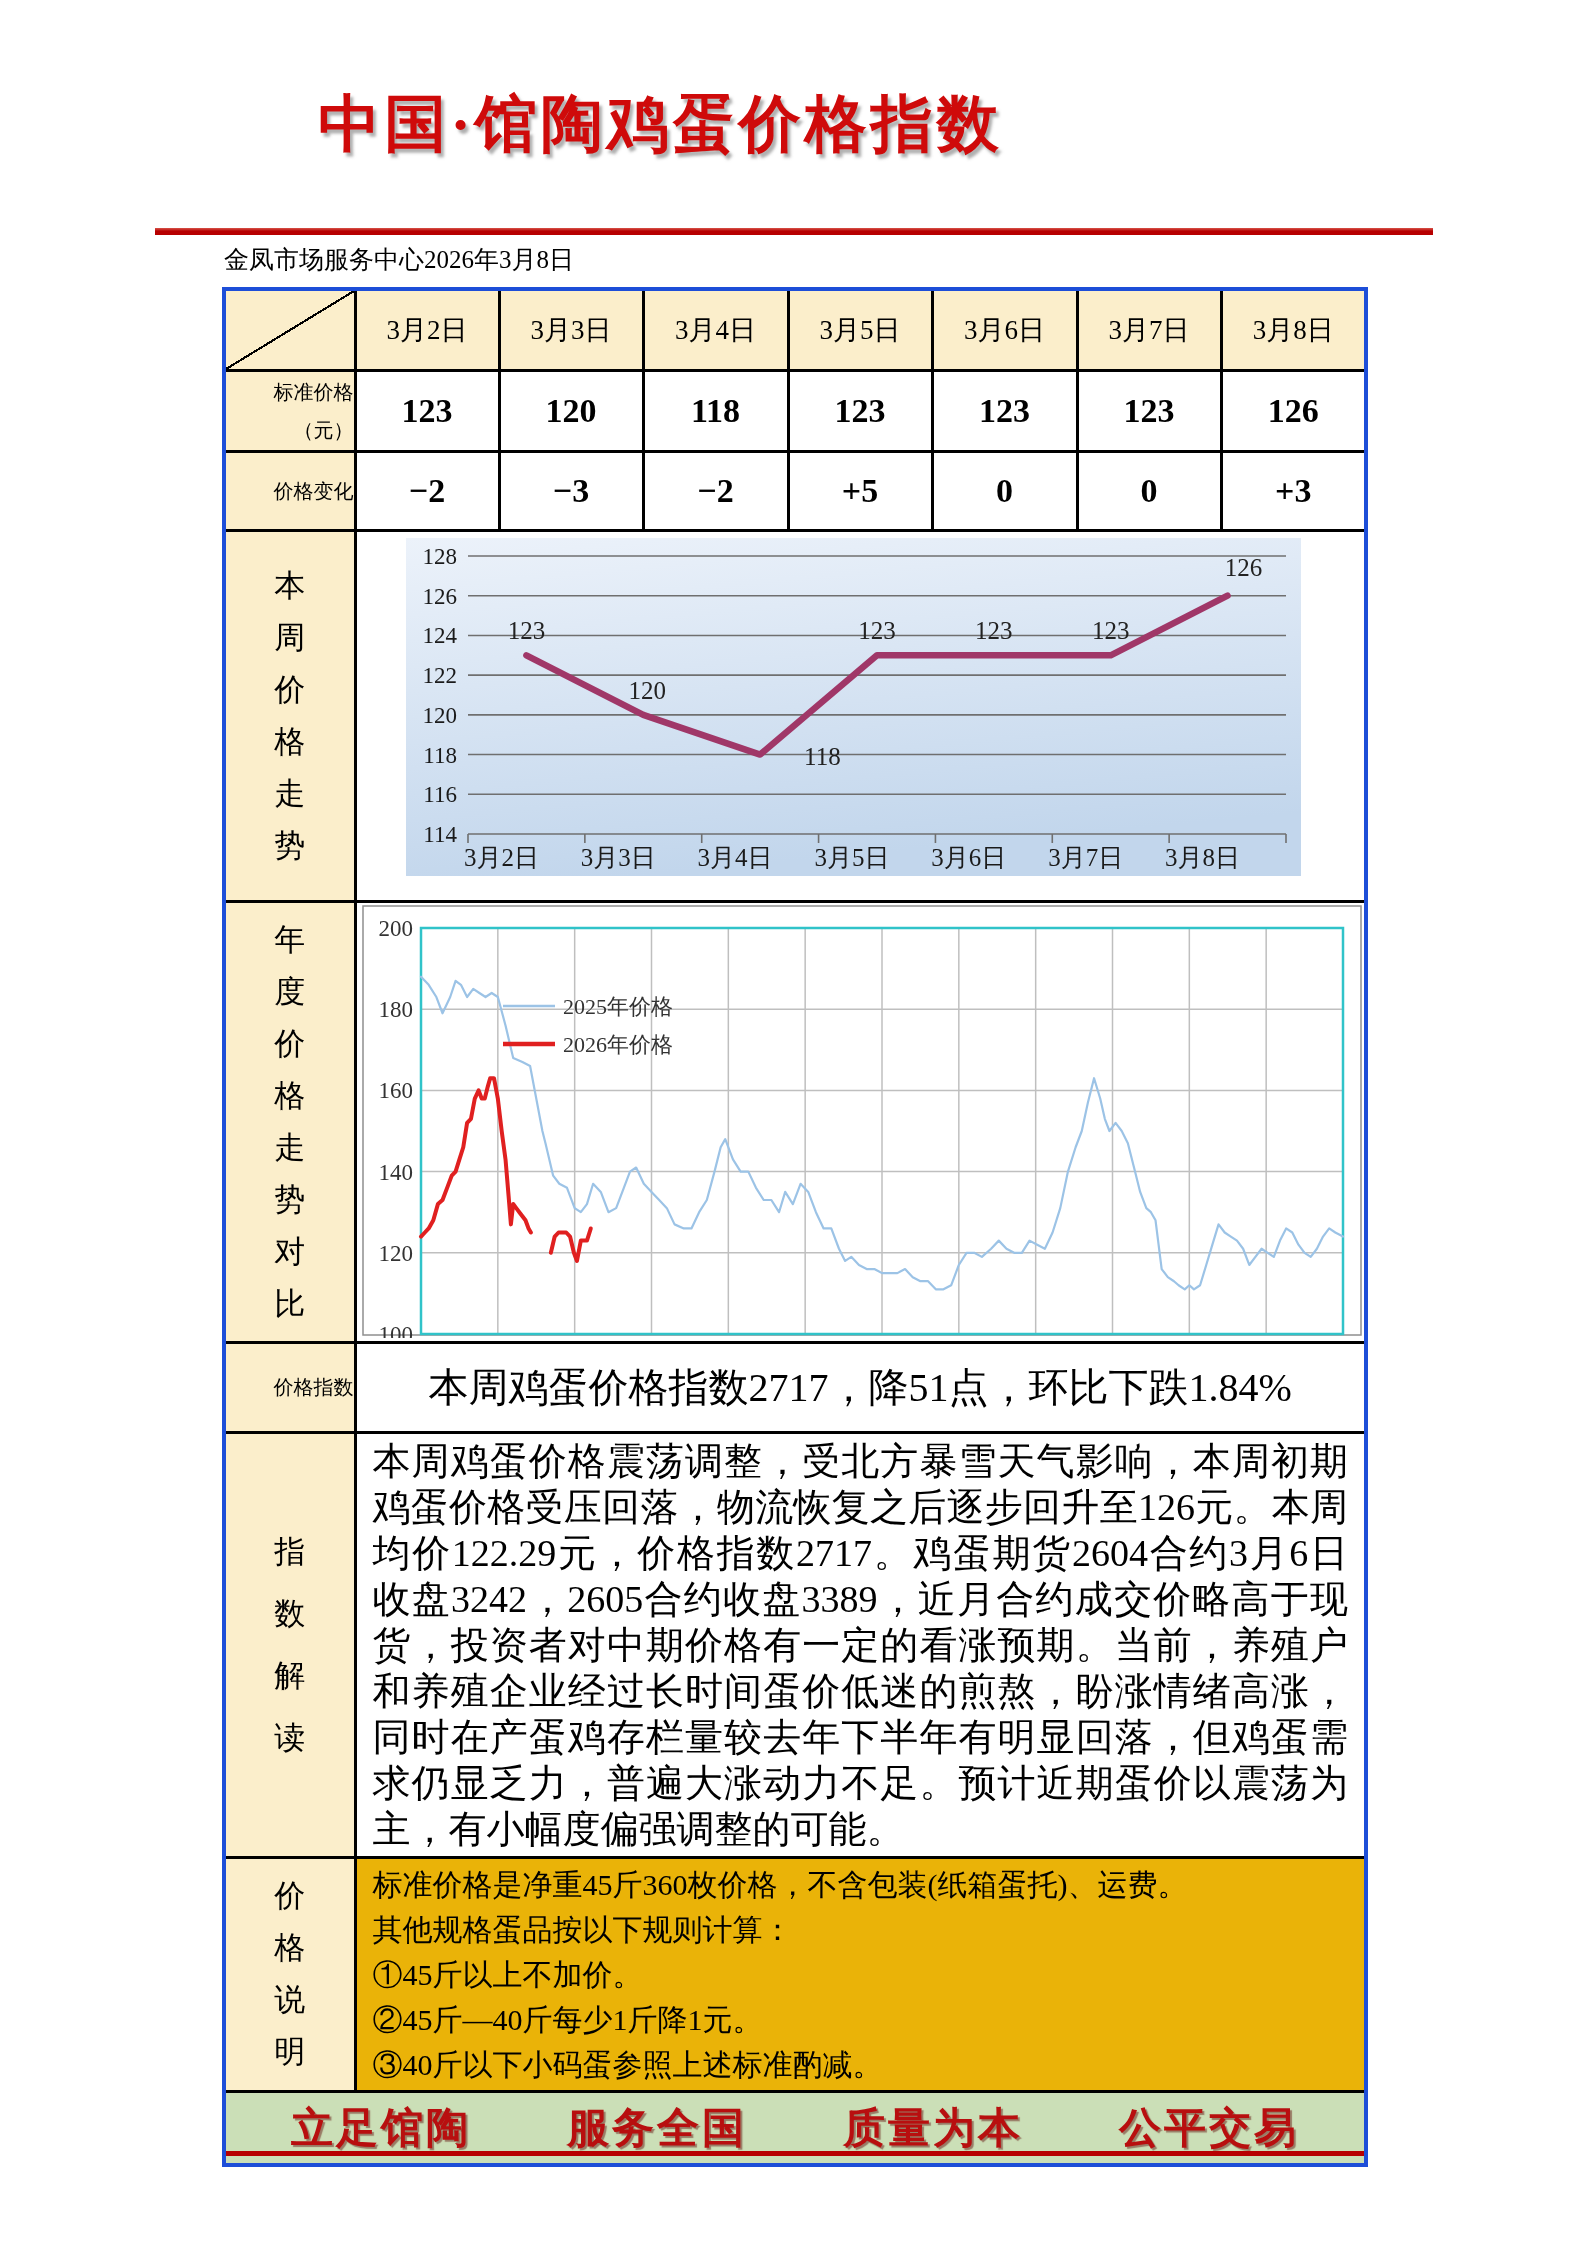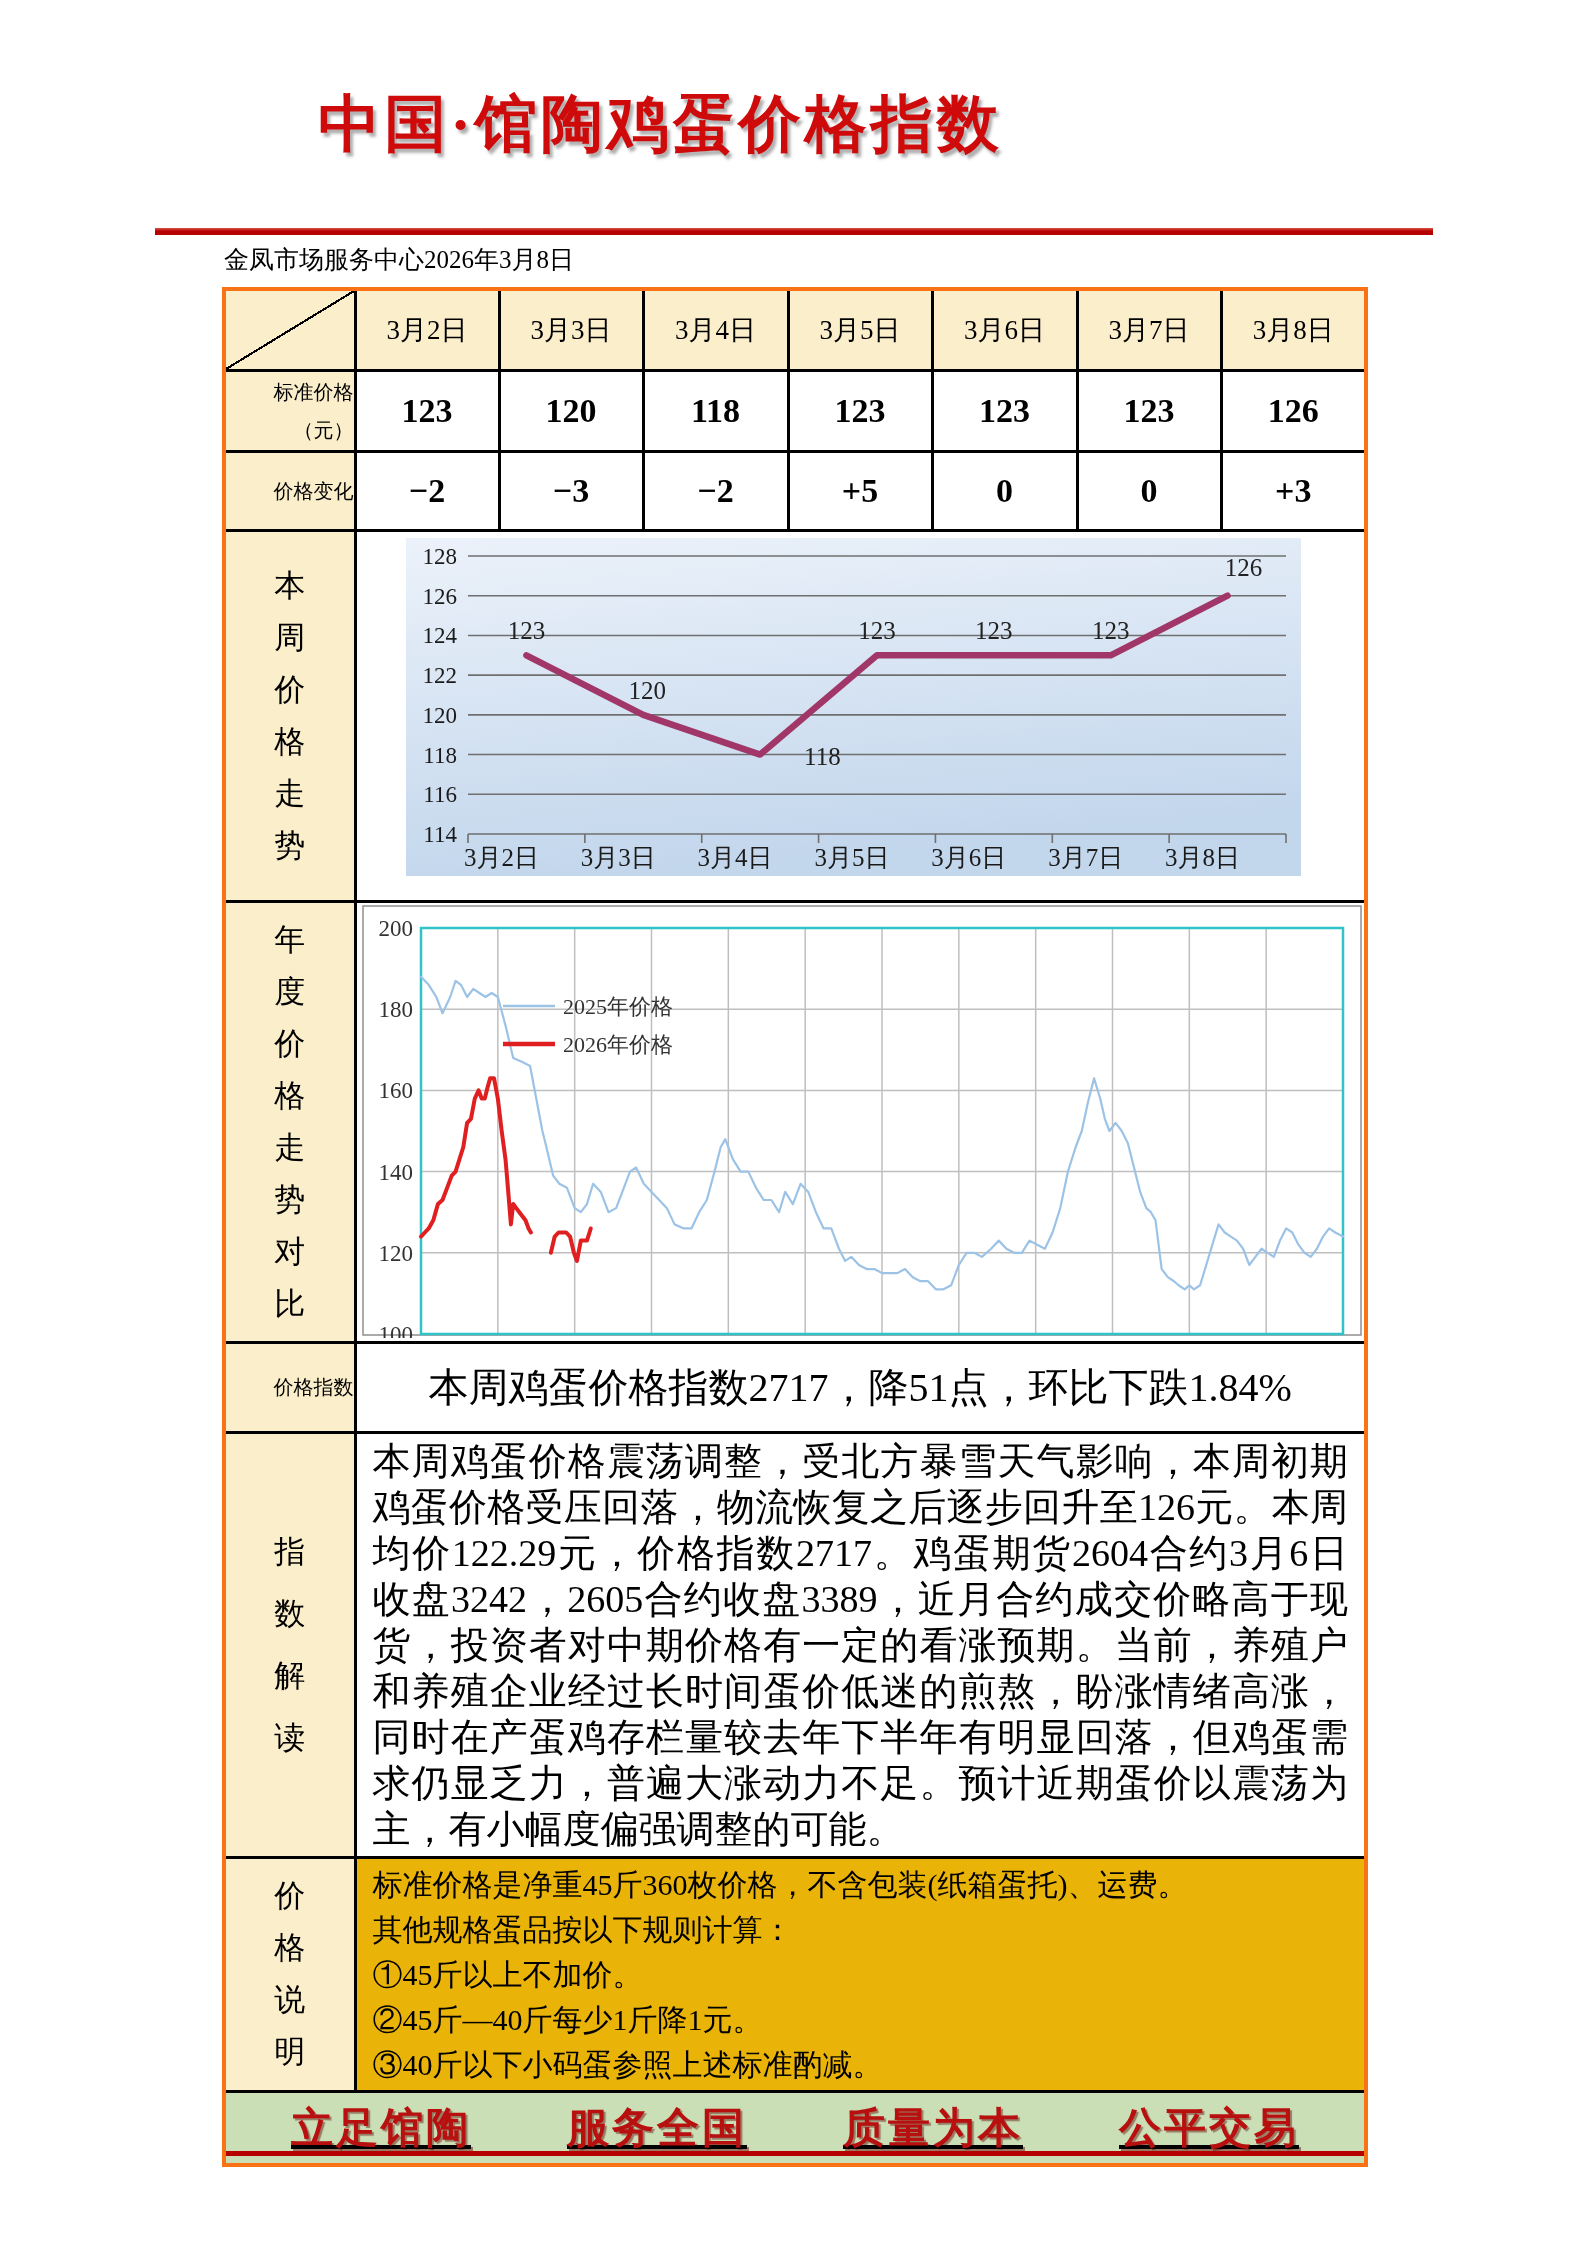--- a/index.html
+++ b/index.html
@@ -5,42 +5,42 @@
   html,body{margin:0;padding:0;background:#ffffff;}
   .page{position:relative;width:1321px;height:2245px;background:#ffffff;
         font-family:"Liberation Serif","DejaVu Serif",serif;color:#000;border-radius:20px;}
   .title{position:absolute;top:82px;left:0;width:100%;text-align:center;
          font-size:62px;font-weight:bold;letter-spacing:4px;
          text-shadow:3px 4px 3px rgba(110,110,110,.55);}
   .title-rule{position:absolute;left:155px;top:228px;width:1278px;height:7px;}
   .subhead{position:absolute;left:224px;top:243px;width:1140px;display:flex;
            justify-content:flex-start;font-size:25px;}
   .main{position:absolute;left:222px;top:287px;}
-  table.report{border-collapse:collapse;table-layout:fixed;width:1143px;border:4px solid #f97316;}
+  table.report{border-collapse:collapse;table-layout:fixed;width:1143px;border:4px solid #1d4ed8;}
   table.report td{border:3px solid #000;padding:0;overflow:hidden;vertical-align:middle;}
   .cream{background:#fbeecb;}
   .diag-cell{background:
       linear-gradient(to bottom right,rgba(0,0,0,0) 49.2%,#000 49.2%,#000 50.8%,rgba(0,0,0,0) 50.8%),
       #fbeecb;}
   .hdr{ text-align:center;font-size:27px;}
   .val{ text-align:center;font-size:34px;font-weight:bold;background:#fff;}
   .rlabel{text-align:right;font-size:20px;line-height:38px;white-space:pre-line;}
   .vlabel{text-align:center;font-size:31px;white-space:pre-line;}
   .lh-weekly{line-height:52px;}
   .lh-annual{line-height:52px;}
   .lh-interp{line-height:62px;}
   .lh-note{line-height:52px;}
   .chart-cell{position:relative;background:#fff;}
   .chart-cell svg{position:absolute;left:0;top:0;}
   .index-cell{text-align:center;font-size:40px;background:#fff;margin-left:10px;}
   .interp-cell{background:#fff;}
   .interp-text{padding:4px 16px;font-size:38px;line-height:46px;text-align:justify;}
   .note-cell{background:#eab308;}
   .note-text{padding:0 16px;font-size:30px;line-height:45px;white-space:pre-line;}
-  .footer-cell{position:relative;background:#cbdfb7;text-decoration:underline;}
+  .footer-cell{position:relative;background:#cbdfb7;}
   .footer-flex{display:flex;justify-content:center;gap:96px;align-items:center;height:100%;
                font-size:42px;font-weight:bold;letter-spacing:3px;
                text-shadow:2px 2px 1px rgba(90,0,0,.45);}
   .footer-rule{position:absolute;left:0;right:0;bottom:7px;height:5px;}
   svg text{font-family:"Liberation Serif","DejaVu Serif",serif;}
 </style>
 </head>
 <body>
 
 <div class="page">

